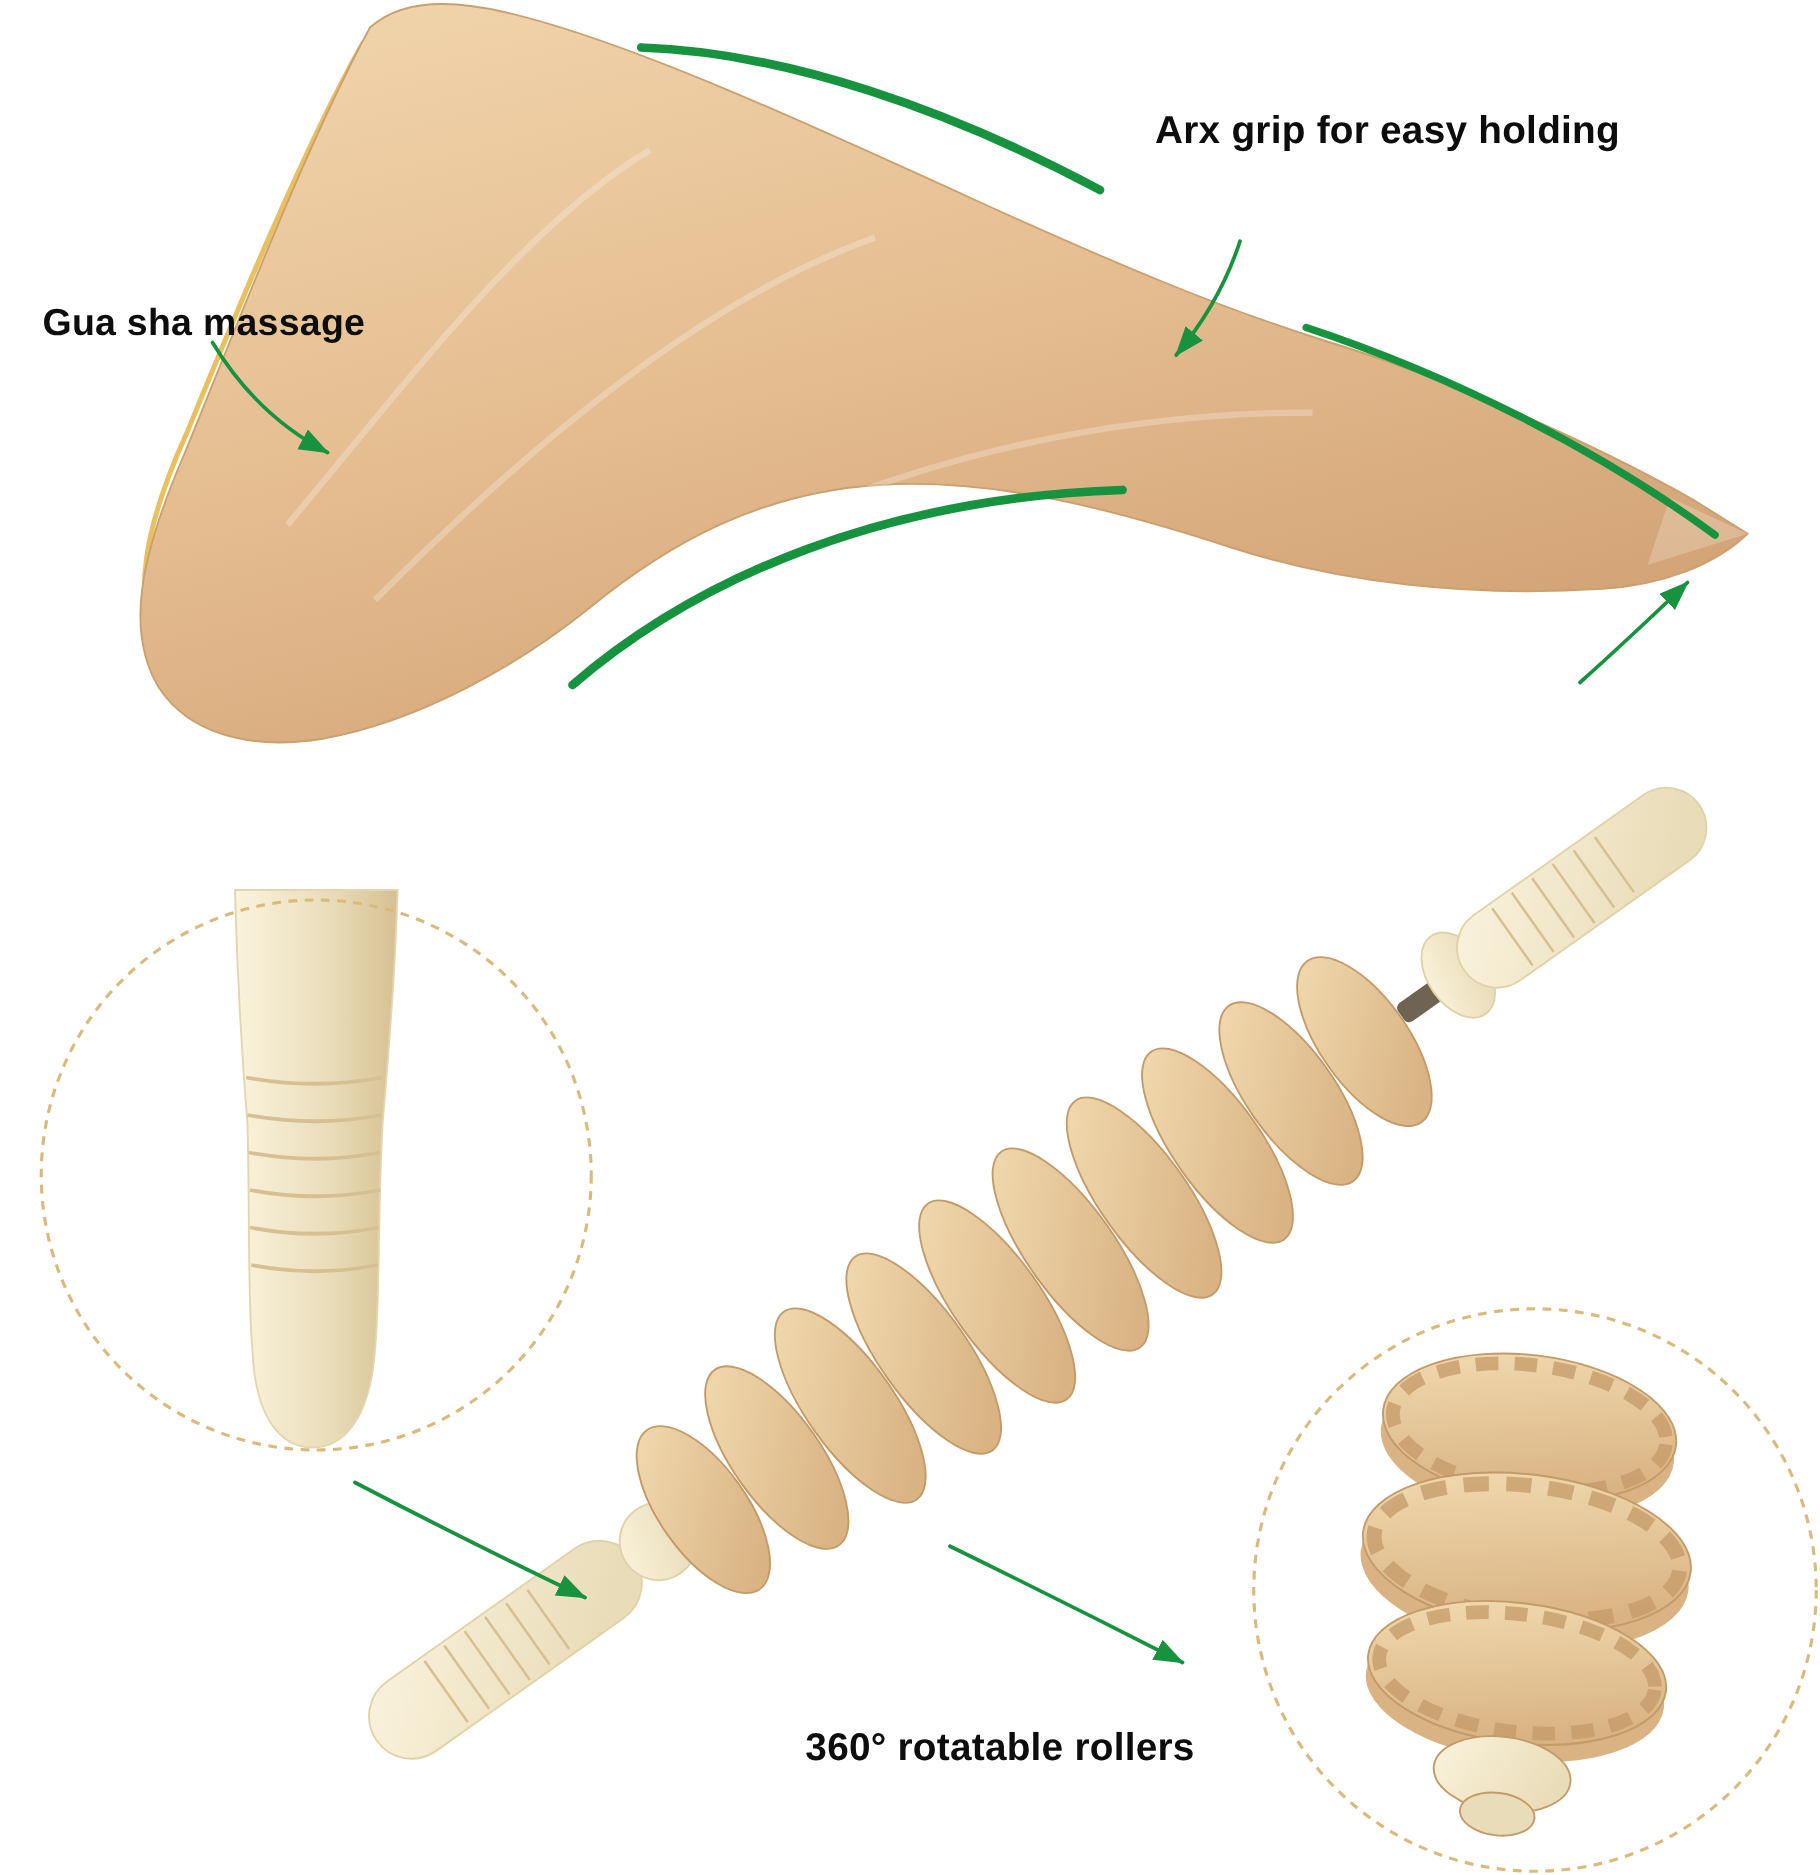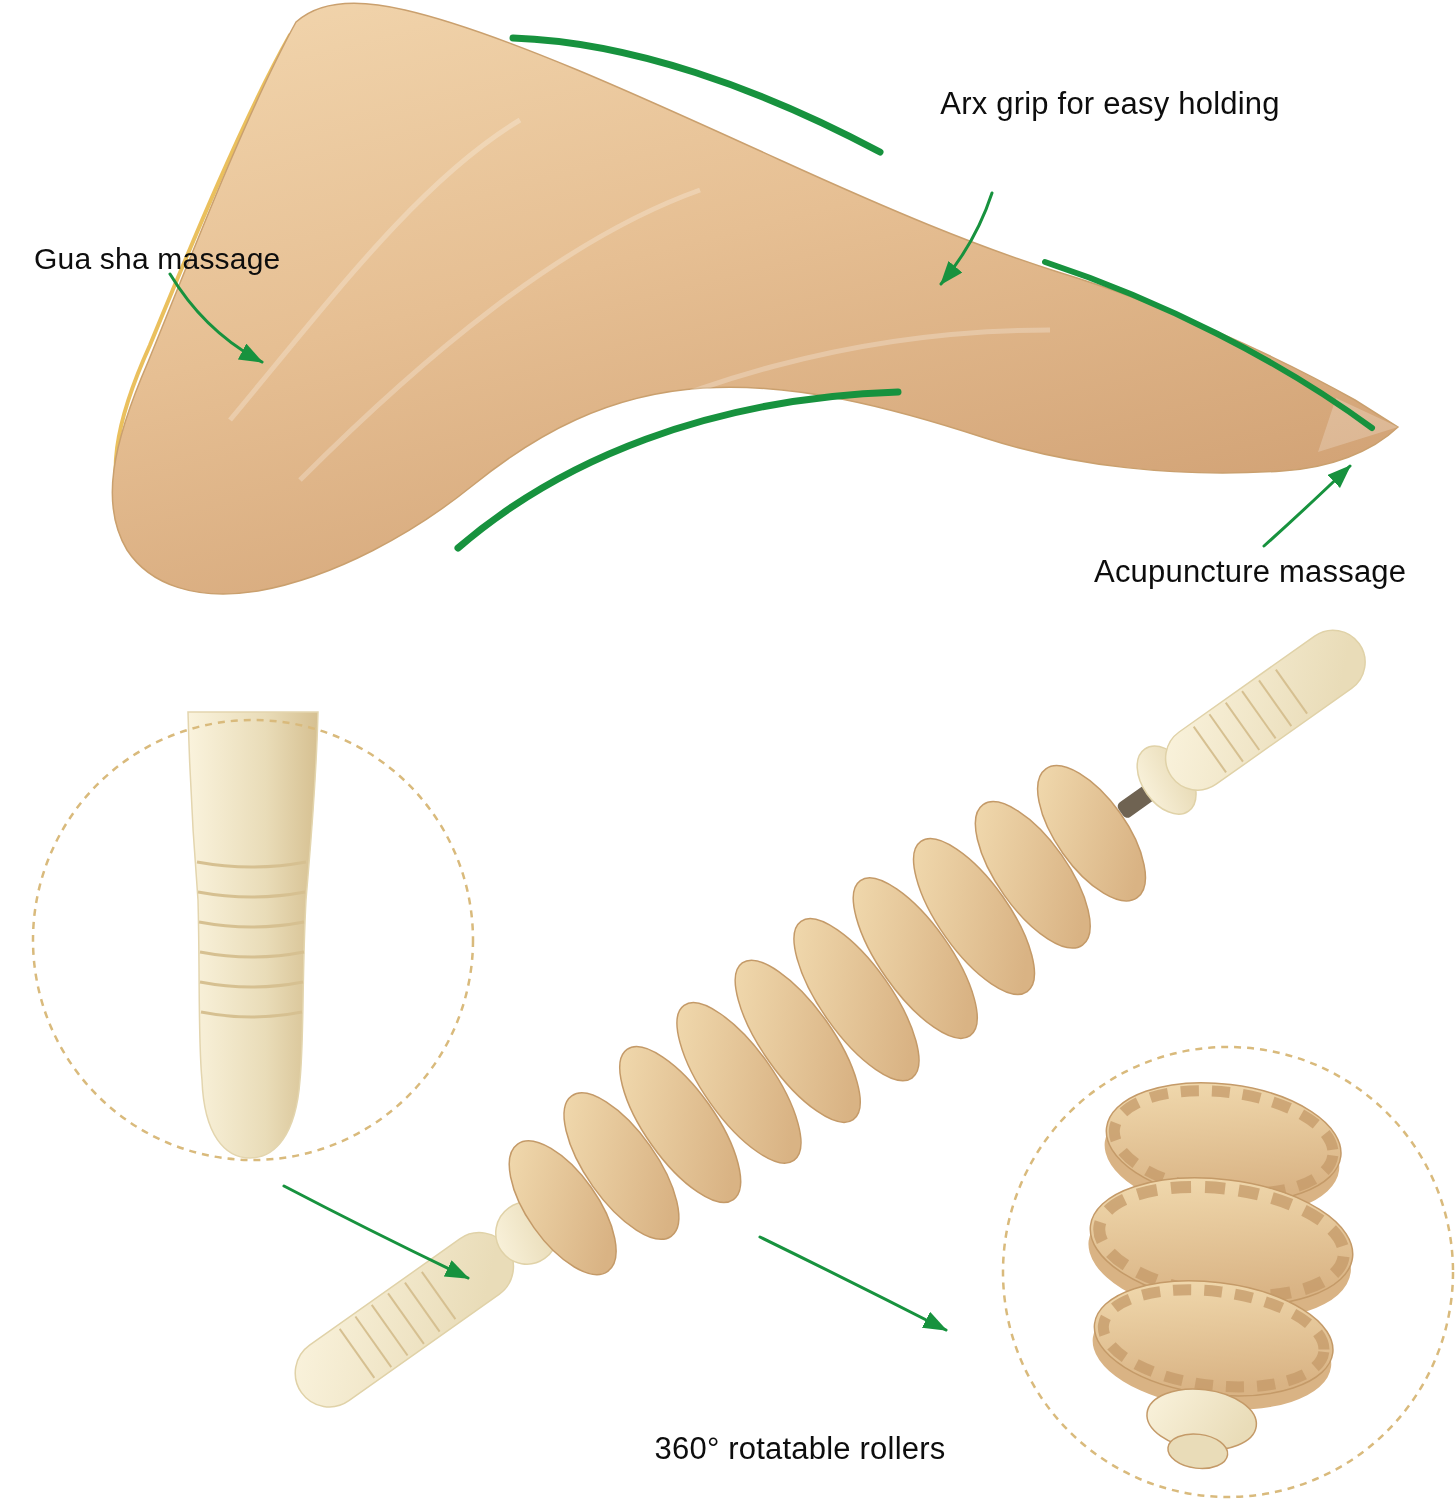--- a/index.html
+++ b/index.html
@@ -7,32 +7,32 @@
     position:relative;
     width:1456px; height:1500px;
     background:var(--background,#ffffff);
     overflow:hidden;
     font-family:"Liberation Sans", sans-serif;
   }
   svg.scene { position:absolute; left:0; top:0; width:1456px; height:1500px; }
   .label {
     position:absolute;
     color:var(--text_color,#0d0d0d);
-    font-weight:400;
+    font-weight:700;
     font-size:31px;
     line-height:1.28;
     letter-spacing:0.2px;
   }
   .label.center { text-align:center; }
   .label .line { display:block; }
   .lbl-gua-sha     { left:6px;    top:240px;  width:260px; font-size:30px;margin-left:28px; }
   .lbl-arc-grip    { left:820px;  top:84px;   width:580px; }
   .lbl-acupuncture { left:1094px; top:552px;  width:340px; }
   .lbl-handle      { left:420px;  top:802px;  width:340px; }
-  .lbl-rollers     { left:560px;  top:1429px; width:480px; }
+  .lbl-rollers     { left:560px;  top:1378px; width:480px; }
 </style>
 </head>
 <body>
 
 <div class="canvas">
 
   <svg class="scene" viewBox="0 0 1456 1500">
     <defs>
       <linearGradient id="gwood" x1="0" y1="0" x2="0.55" y2="1">
         <stop offset="0" style="stop-color:var(--wood_highlight,#f2d6ae)"></stop>
@@ -177,22 +177,19 @@
   </svg>
 
   <div class="label lbl-gua-sha">
     <span class="line">Gua sha massage</span>
   </div>
 
   <div class="label center lbl-arc-grip">
     <span class="line">Arx grip for easy holding</span>
   </div>
 
-  <div class="label lbl-acupuncture">
-    <span class="line">Acupuncture massage</span>
-  </div>
 
 
   <div class="label center lbl-rollers">
     <span class="line">360° rotatable rollers</span>
   </div>
 
 </div>
 
 </body></html>

